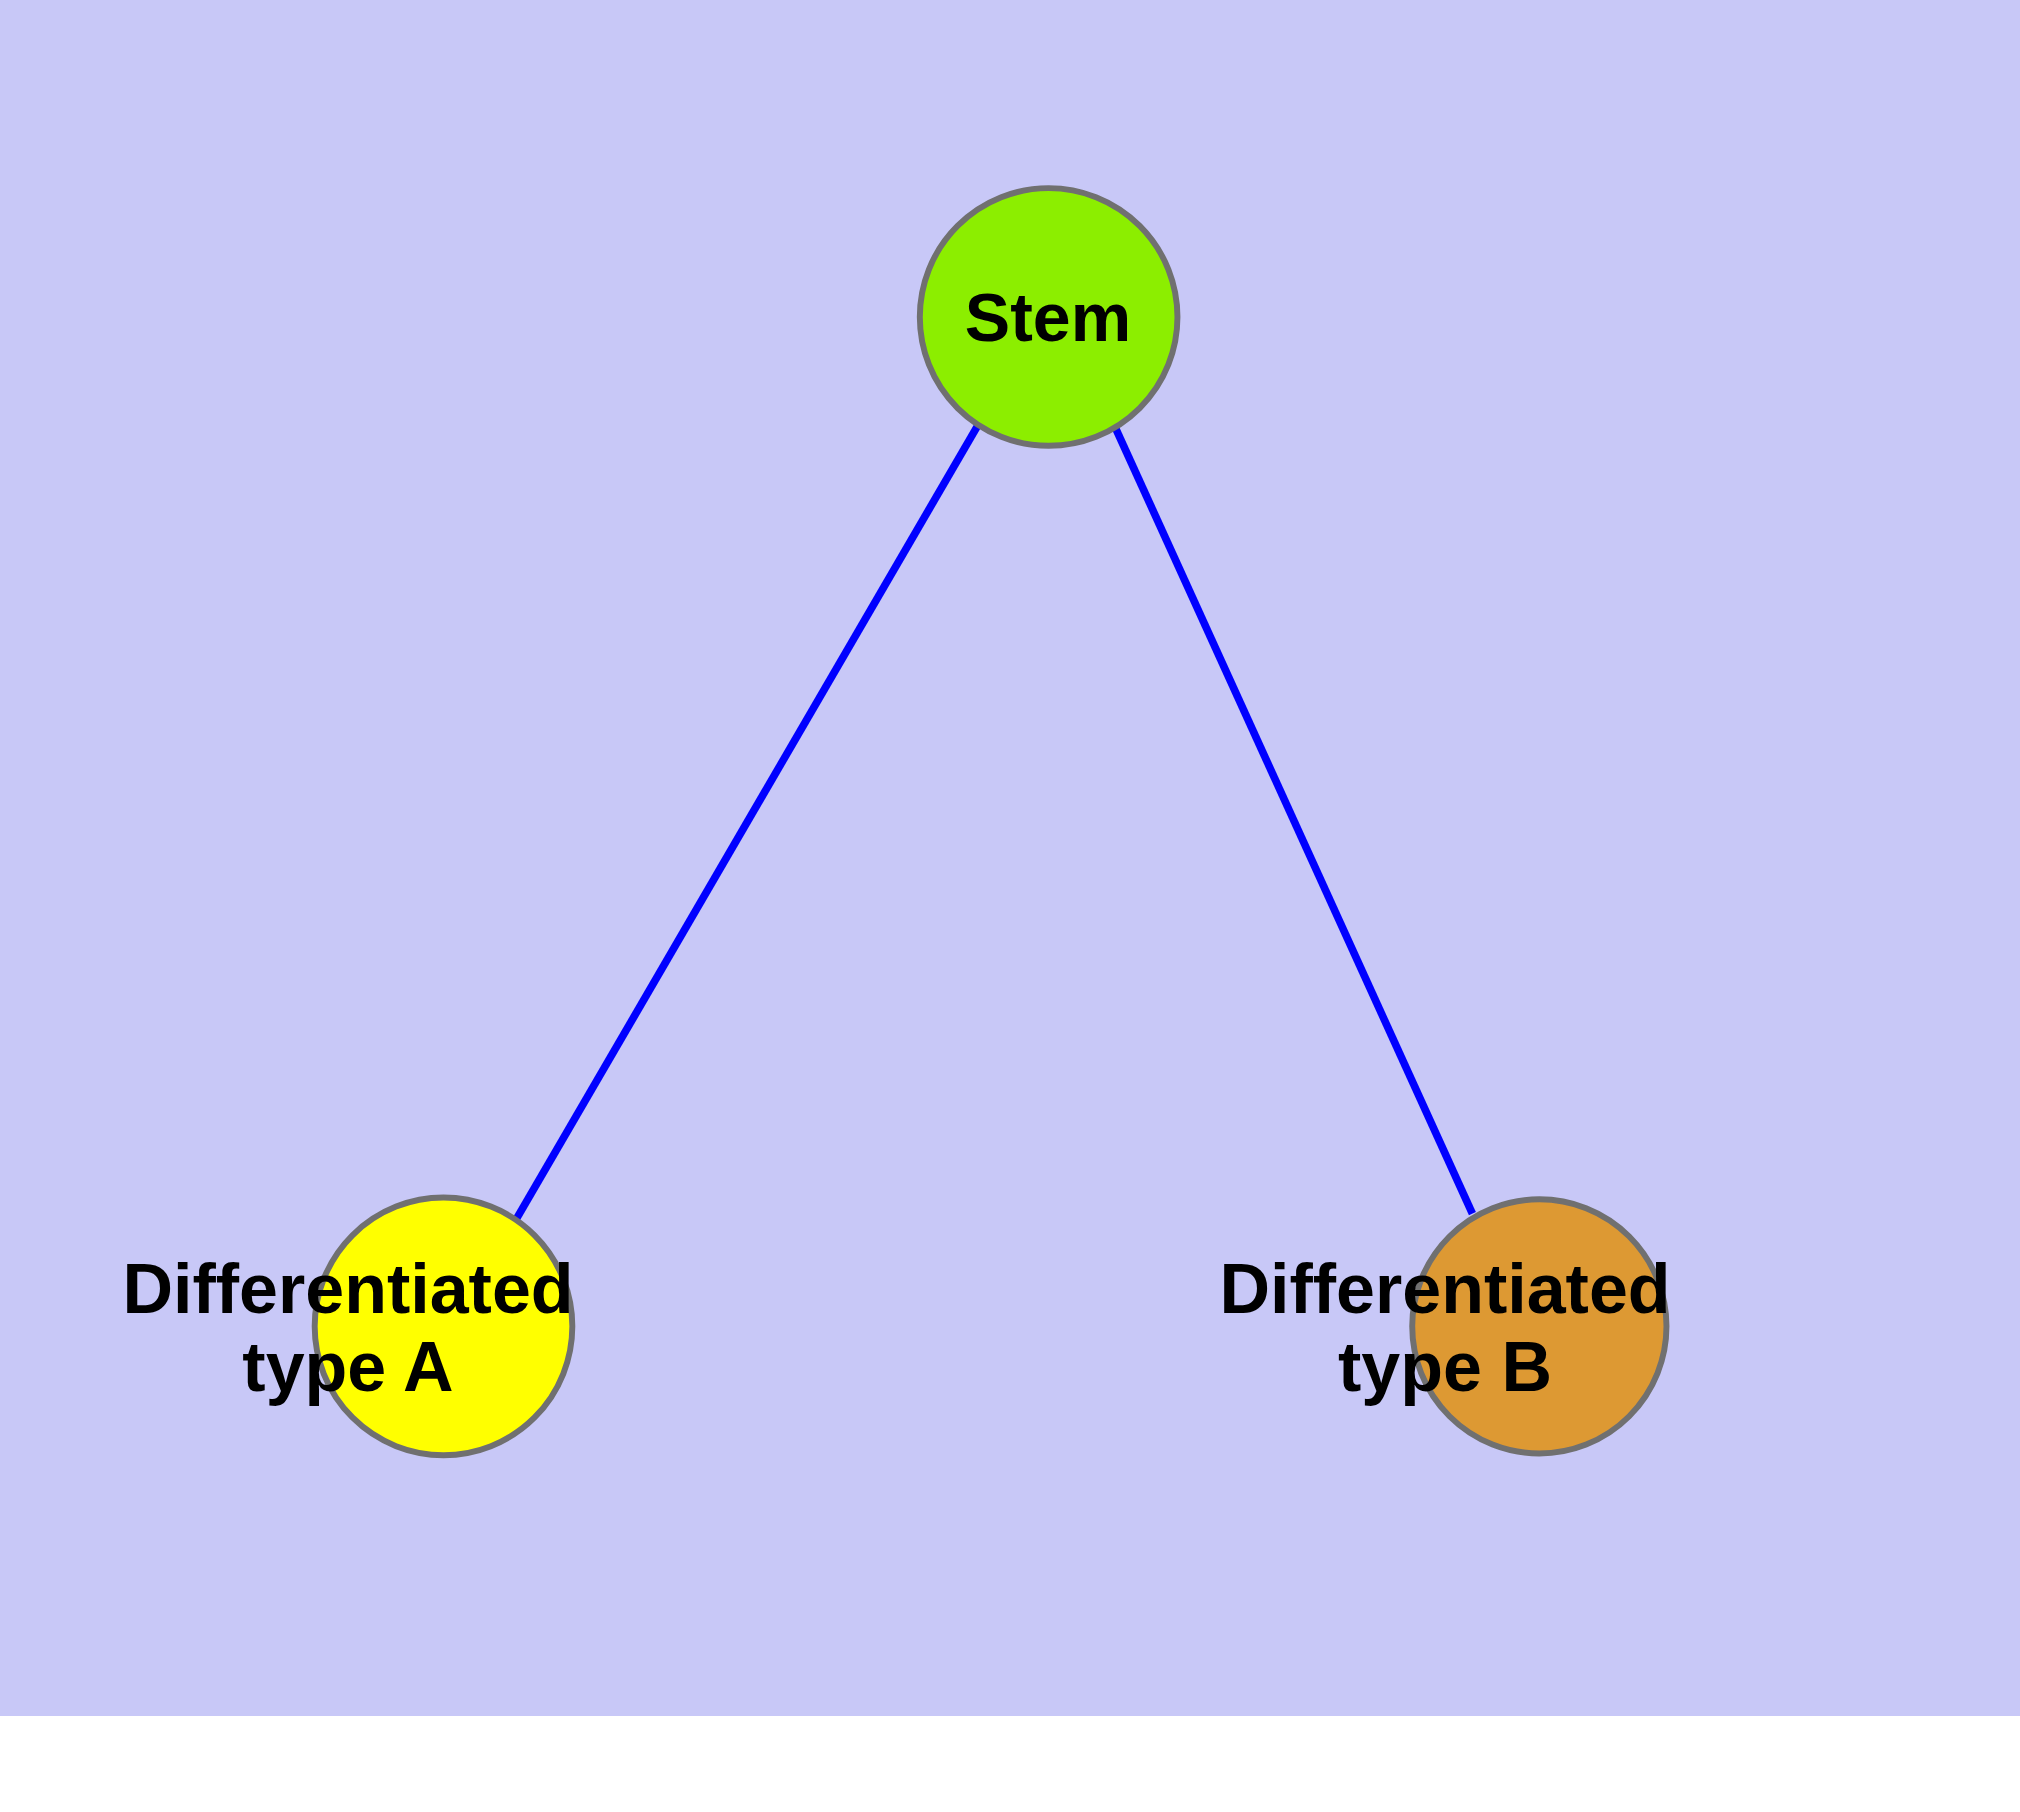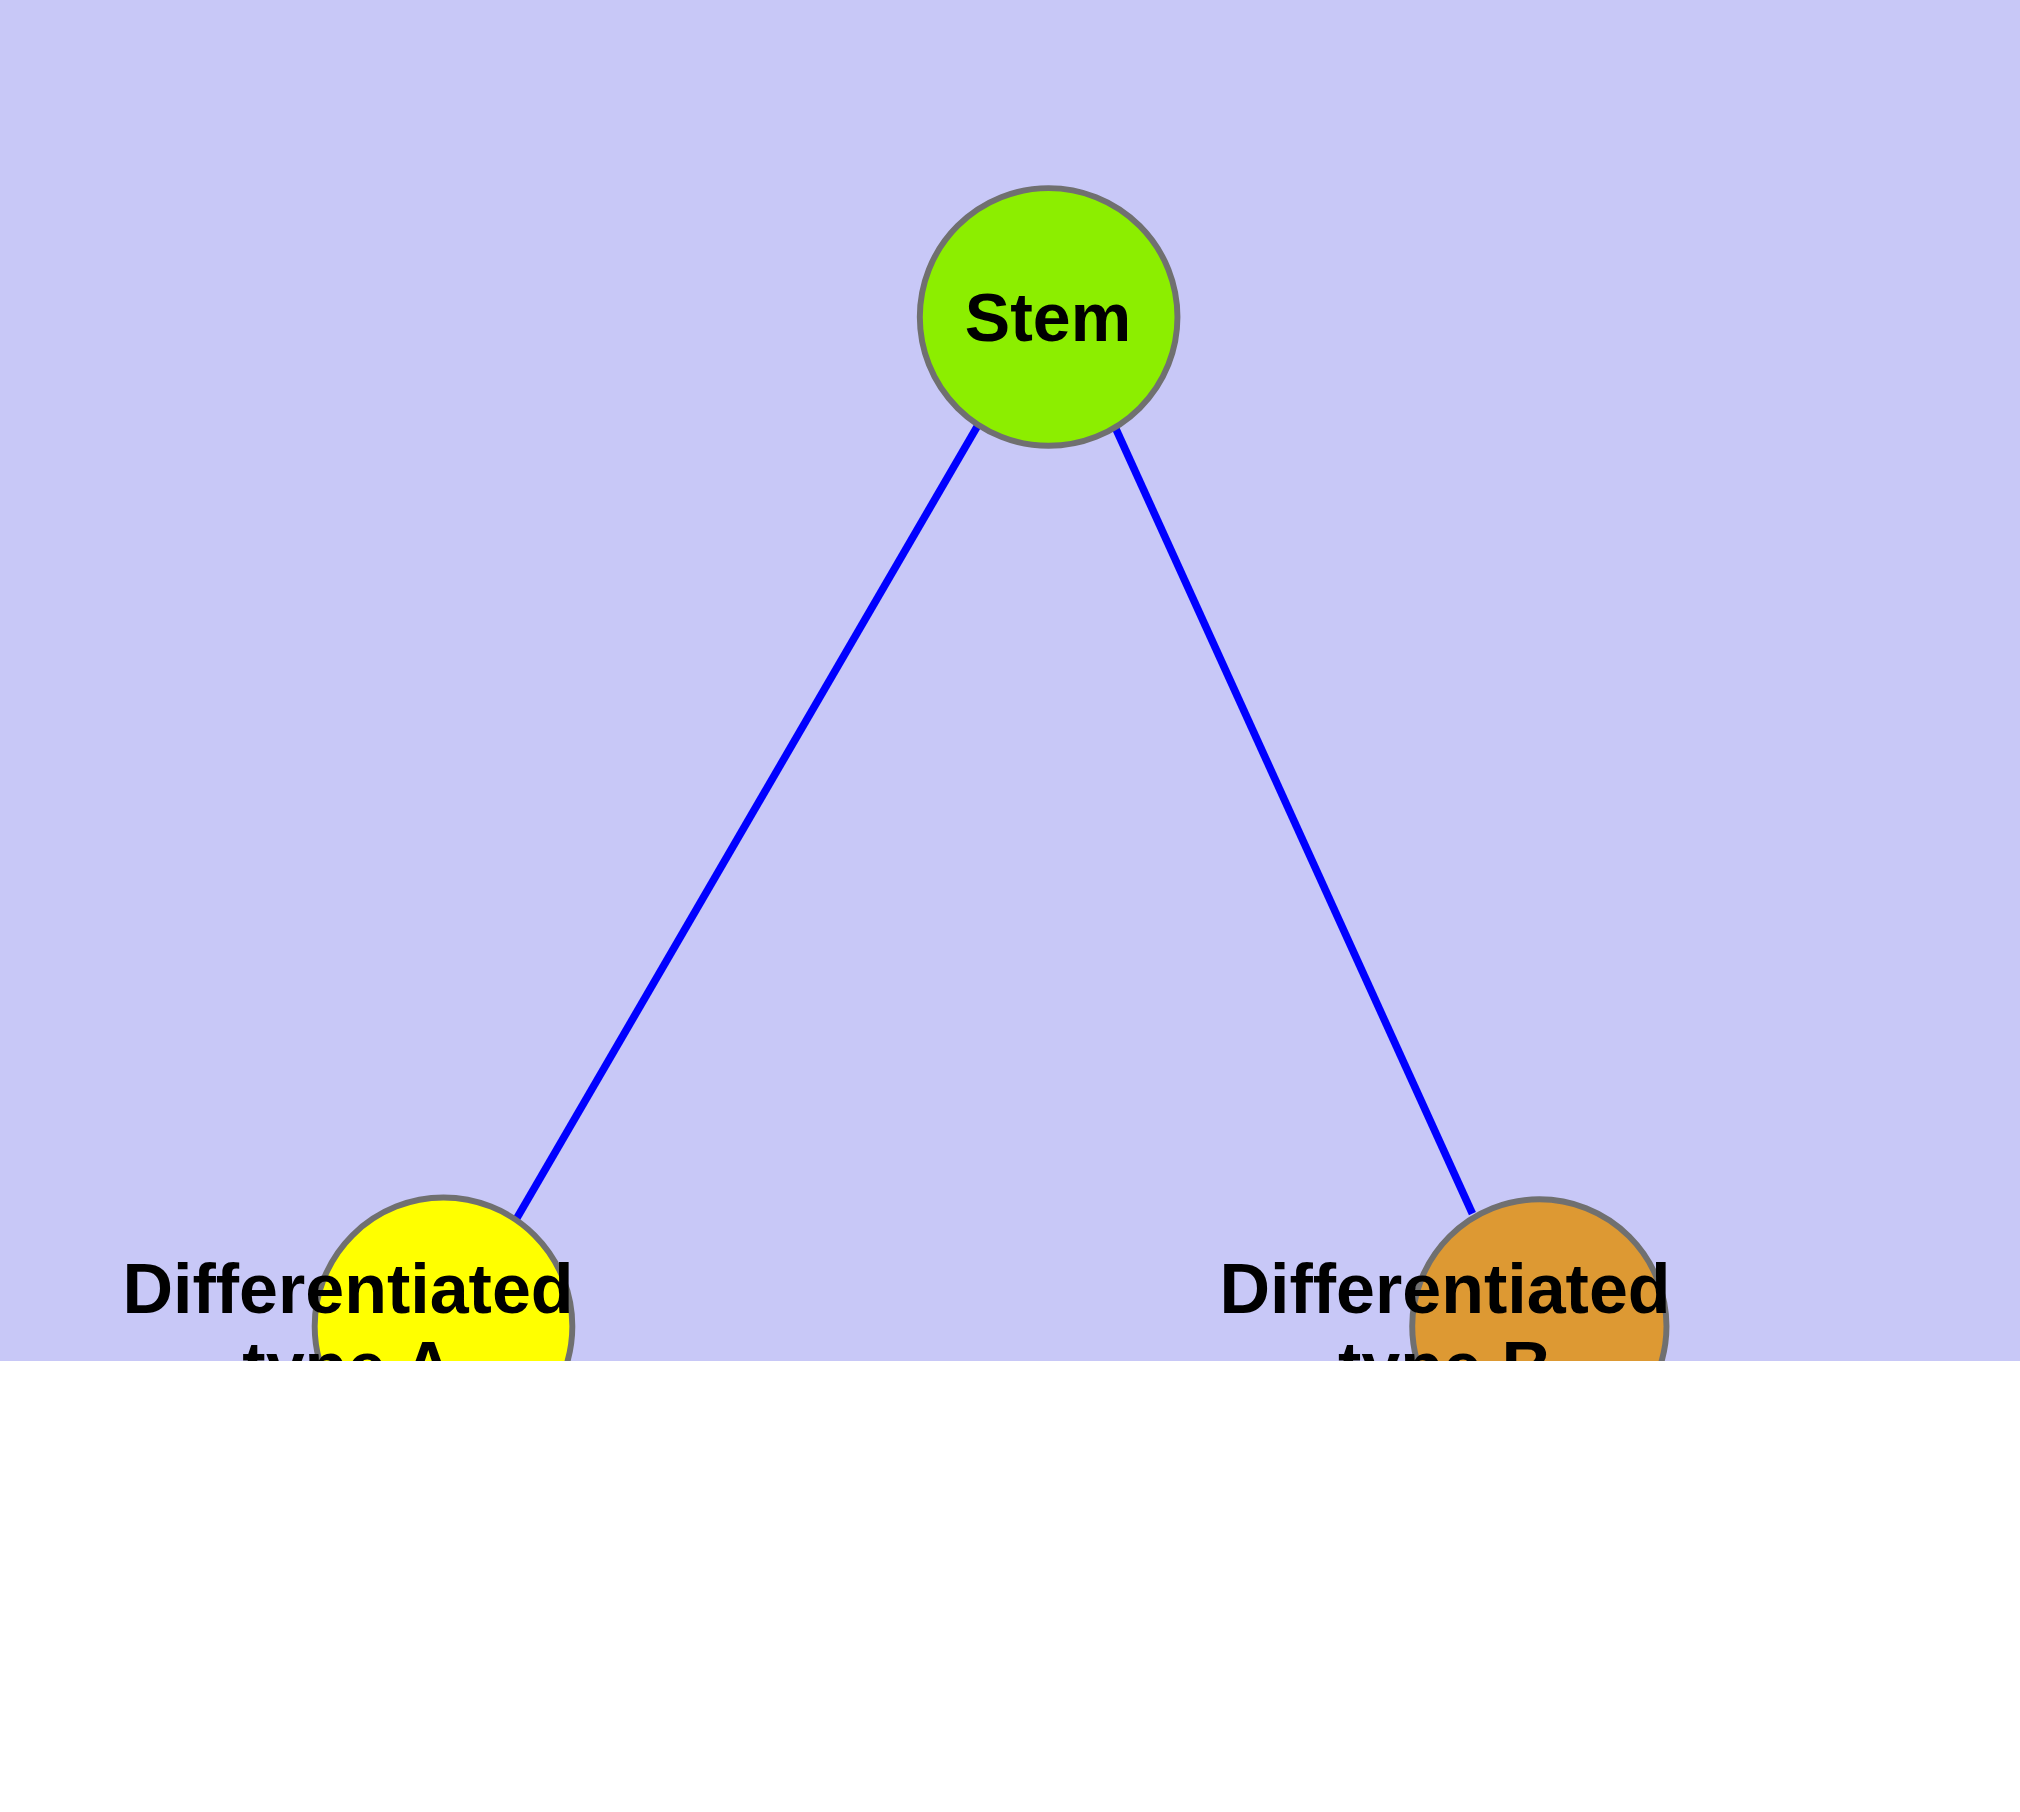--- a/index.html
+++ b/index.html
@@ -54,21 +54,21 @@
   #label-type-b {
     left: 1445px;
     top: 1328px;
     transform: translate(-50%, -50%);
     font-size: 70px;
   }
 </style>
 </head>
 <body>
 
-<div id="canvas" style="width: 2021px; height: 1361px;">
+<div id="canvas" style="width: 2021px; height: 1716px;">
 
   <div id="bg-rect" style="background: rgb(200, 200, 247);"></div>
 
   <svg id="graph-svg" viewBox="0 0 2384 2138" xmlns="http://www.w3.org/2000/svg" style="width: 2021px; height: 1812px;">
 
     <g>
       <line class="graph-edge" x1="1154" y1="501" x2="608" y2="1440" stroke="#0000ff" stroke-width="9" stroke-linecap="butt"></line>
       <line class="graph-edge" x1="1315" y1="503" x2="1737" y2="1432" stroke="#0000ff" stroke-width="9" stroke-linecap="butt"></line>
     </g>
 

